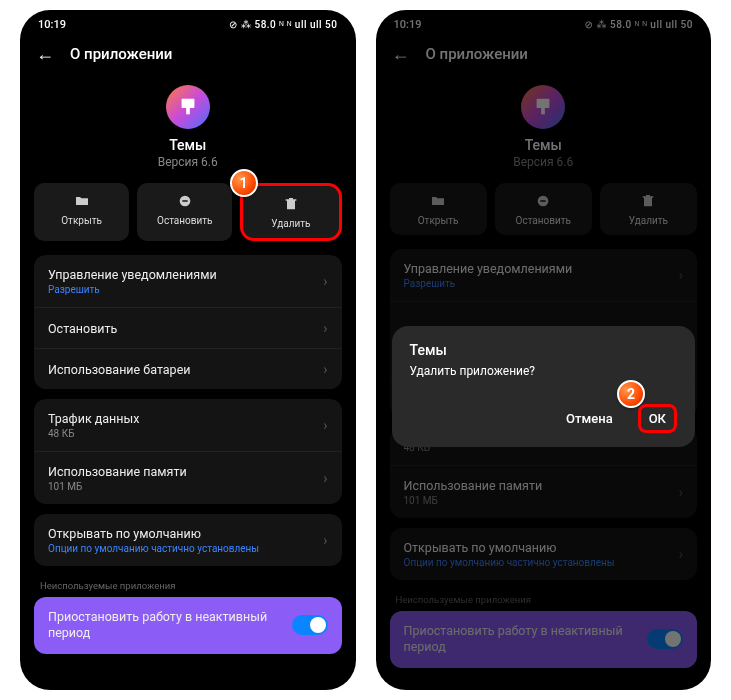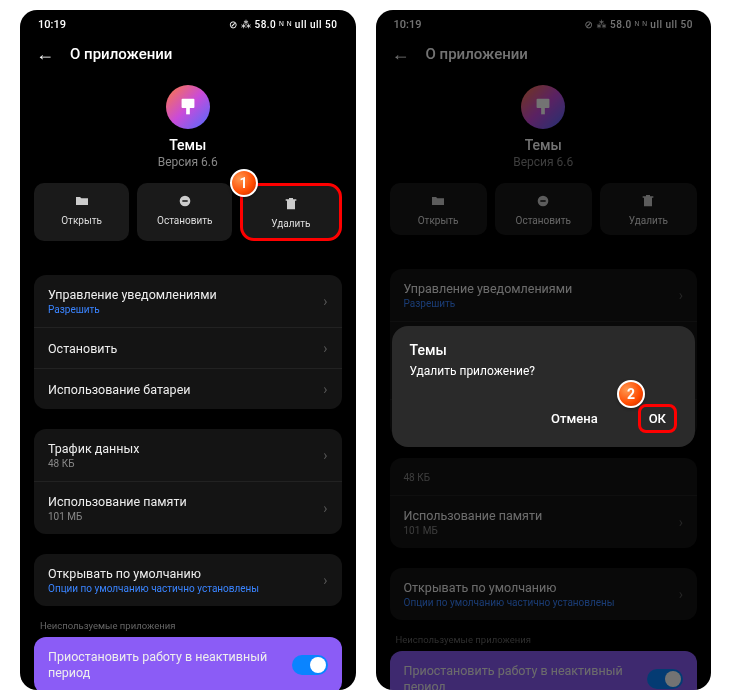--- a/index.html
+++ b/index.html
@@ -9,21 +9,21 @@
     width: 731px;
     height: 700px;
     display: flex;
     gap: 20px;
     padding: 10px 20px;
   }
   .phone {
     width: 384px;
     height: 680px;
     background: #000;
-    border-radius: 17px;
+    border-radius: 30px;
     overflow: hidden;
     position: relative;
     color: #fff;
     font-size: 12px;
   }
   .dimmed .content,
   .dimmed .statusbar,
   .dimmed .header,
   .dimmed .app-hero {
     opacity: 0.45;
@@ -87,21 +87,20 @@
     display: flex; align-items: center; justify-content: center;
     z-index: 50;
     box-shadow: 0 1px 3px rgba(0,0,0,0.4);
   }
   .content { padding: 0 14px; }
   .group {
     background: #141414;
     border-radius: 12px;
     margin-bottom: 10px;
     overflow: hidden;
-    margin-top: 20px;
   }
   .row {
     padding: 12px 14px;
     display: flex;
     justify-content: space-between;
     align-items: center;
     border-bottom: 1px solid #222;
   }
   .row:last-child { border-bottom: none; }
   .row-main { flex: 1; }
@@ -141,21 +140,21 @@
     position: absolute;
     left: 16px; right: 16px;
     top: 316px;
     background: #2a2a2a;
     border-radius: 16px;
     padding: 16px 18px 14px;
     z-index: 40;
   }
   .dialog-title { font-size: 14px; font-weight: 500; margin-bottom: 6px; }
   .dialog-msg { font-size: 12px; color: #ffffff; margin-bottom: 26px; }
-  .dialog-actions { display: flex; justify-content: flex-end; gap: 34px; align-items: center; }
+  .dialog-actions { display: flex; justify-content: flex-end; gap: 19px; align-items: center; }
   .dialog-btn { font-size: 13px; font-weight: 500; padding: 4px 6px; }
   .dialog-btn.ok {
     border: 3px solid #ff0000;
     border-radius: 8px;
     padding: 4px 8px;
   }
   .icon-svg { width:16px; height:16px; display:block; margin:0 auto 4px; fill:#ccc; }
 </style>
 </head>
 <body>

